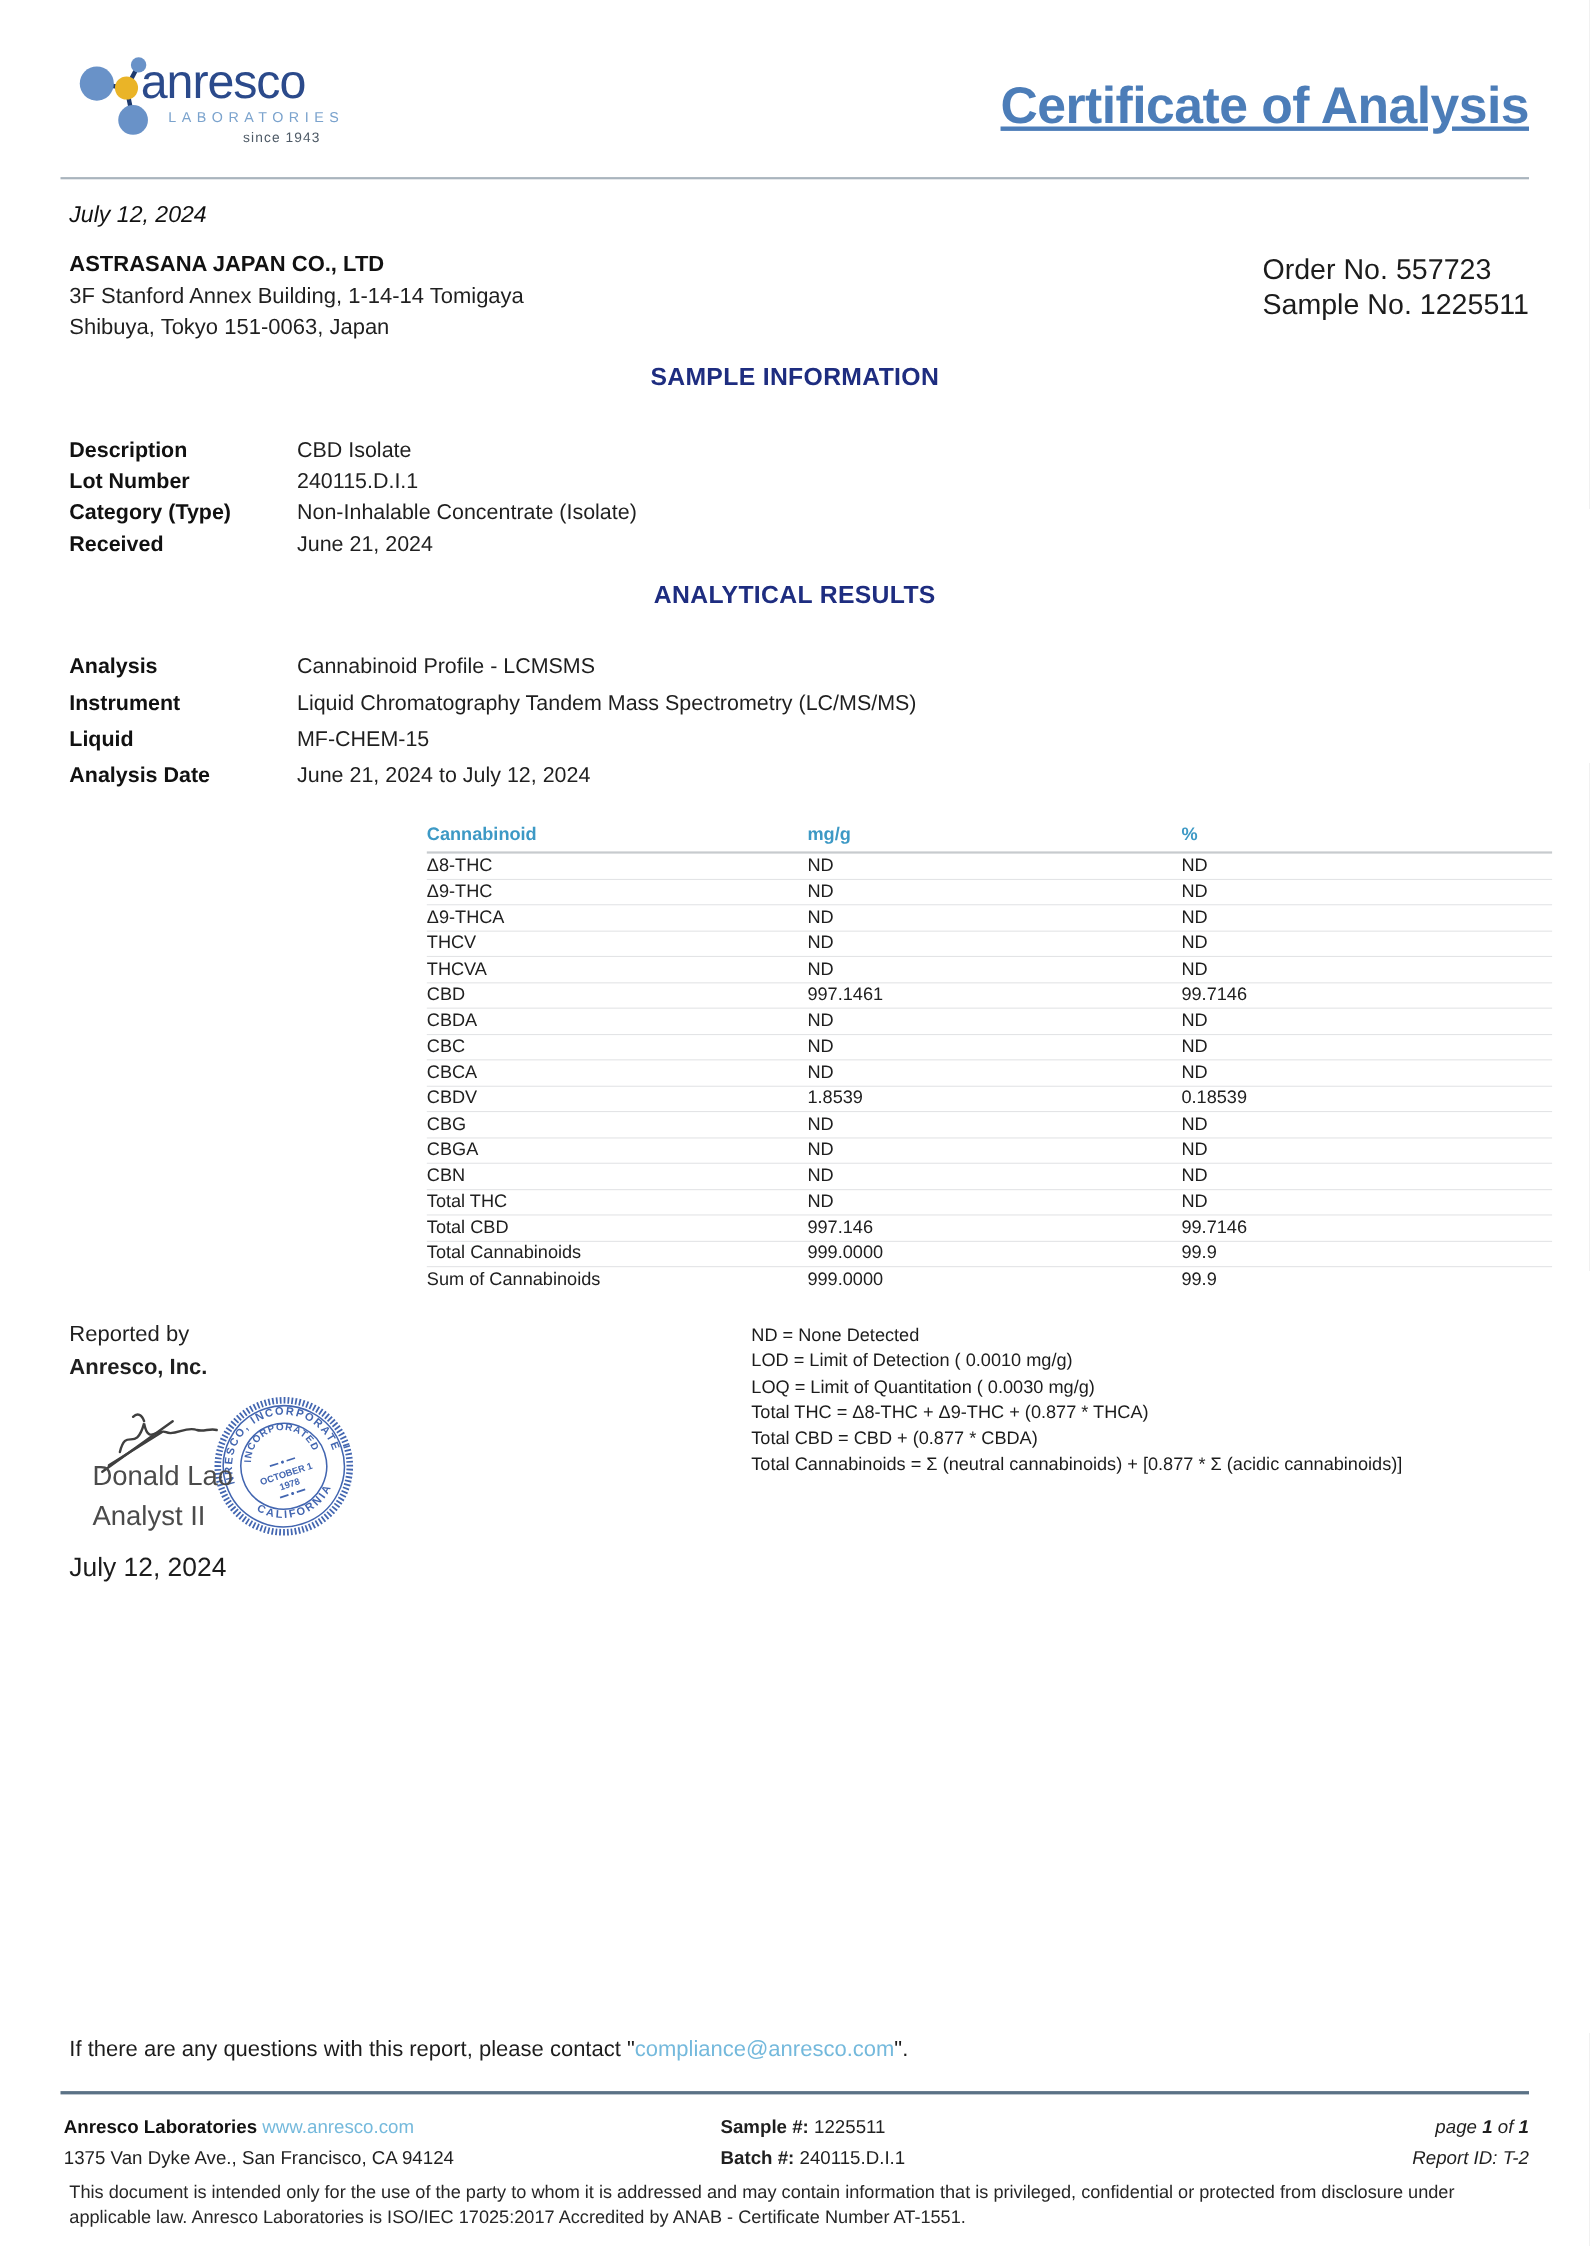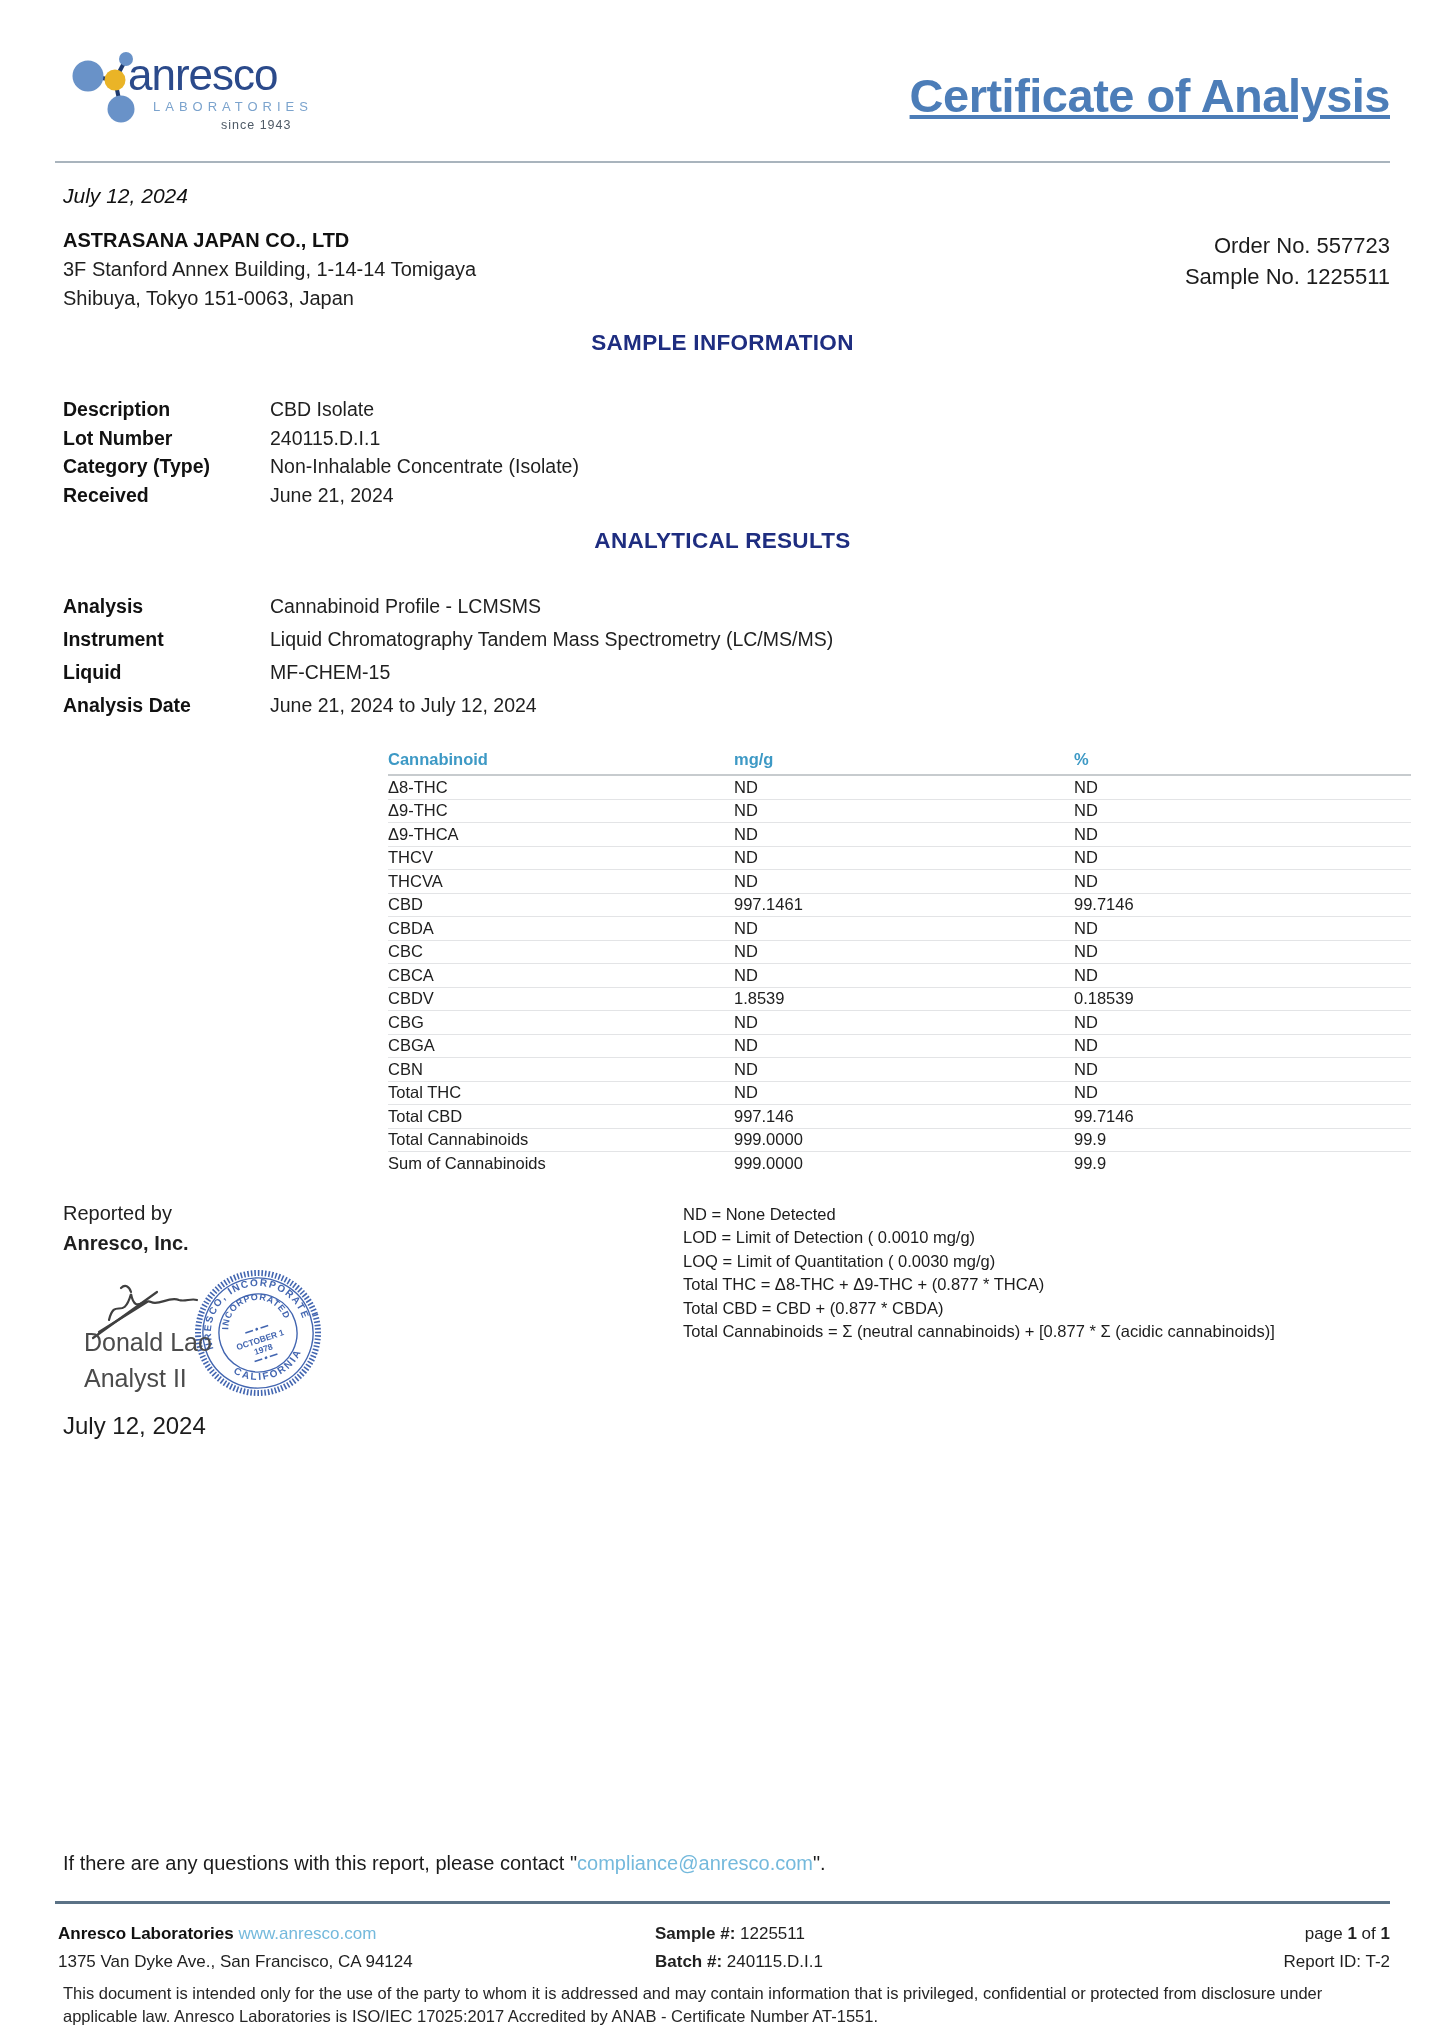--- a/index.html
+++ b/index.html
@@ -15,21 +15,21 @@
   .brand-sub    { left:153px; top:99px; font-size:13px; font-weight:400; color:#7ba3cd; letter-spacing:5px; }
   .brand-since  { left:221px; top:118px; font-size:12.5px; color:#4e5a66; letter-spacing:1px; }
   .doc-title    { right:55px; top:68px; font-size:47px; font-weight:600; color:#4c7db8; letter-spacing:-0.5px;text-decoration:underline; }
   .header-rule  { left:55px; right:55px; top:161px; height:2px; background:#a9b4bd; }
 
   .date-line    { left:63px; top:184px; font-size:21px; font-style:italic; color:#111; }
 
   .client-name  { left:63px; top:229px; font-size:20px; font-weight:700; color:#111; }
   .client-addr1 { left:63px; top:258px; font-size:20px; }
   .client-addr2 { left:63px; top:287px; font-size:20px; }
-  .order-block  { right:55px; top:230px; text-align:right; font-size:22px; line-height:31px; color:#1c1c1c; }
+  .order-block  { right:55px; top:230px; text-align:left; font-size:26px; line-height:31px; color:#1c1c1c; }
 
   .section-heading { left:0; right:0; text-align:center; font-size:22.5px; font-weight:700; color:#1e2d80; letter-spacing:0.3px; }
   .h-sample  { top:330px; }
   .h-results { top:528px; }
 
   .kv-grid { display:grid; grid-template-columns:207px auto; }
   .kv-grid .k { font-weight:700; color:#111; }
   .sample-grid   { left:63px; top:395px; font-size:19.5px; line-height:28.5px; }
   .analysis-grid { left:63px; top:590px; font-size:19.5px; line-height:33px; }
 
@@ -52,21 +52,21 @@
   .legend { left:683px; top:1203px; font-size:16.5px; line-height:23.4px; color:#1c1c1c; }
 
   .contact-line { left:63px; top:1852px; font-size:20px; color:#1c1c1c; }
   .link { color:#74b9dc; text-decoration:none; }
 
   .footer-rule { left:55px; right:55px; top:1901px; height:3px; background:#5b7286; }
   .f-left  { left:58px; top:1920px; font-size:17px; line-height:28px; }
   .f-left .co { font-weight:700; color:#111; }
   .f-center { left:655px; top:1920px; font-size:17px; line-height:28px; }
   .f-center .lbl { font-weight:700; }
-  .f-right { right:55px; top:1920px; font-size:17px; line-height:28px; text-align:right; }
+  .f-right { right:55px; top:1920px; font-size:17px; line-height:28px; text-align:right;font-style:italic; }
   .disclaimer { left:63px; top:1982px; width:1330px; font-size:16.5px; line-height:23px; color:#262626; }
 </style>
 </head>
 <body>
 
 <div class="page">
 
   <svg class="abs" style="left:60px; top:45px;" width="90" height="85" viewBox="0 0 90 85">
     <line x1="28" y1="31" x2="55" y2="35" stroke="#1e3a6e" stroke-width="4"></line>
     <line x1="55" y1="35" x2="66" y2="14" stroke="#1e3a6e" stroke-width="4"></line>

